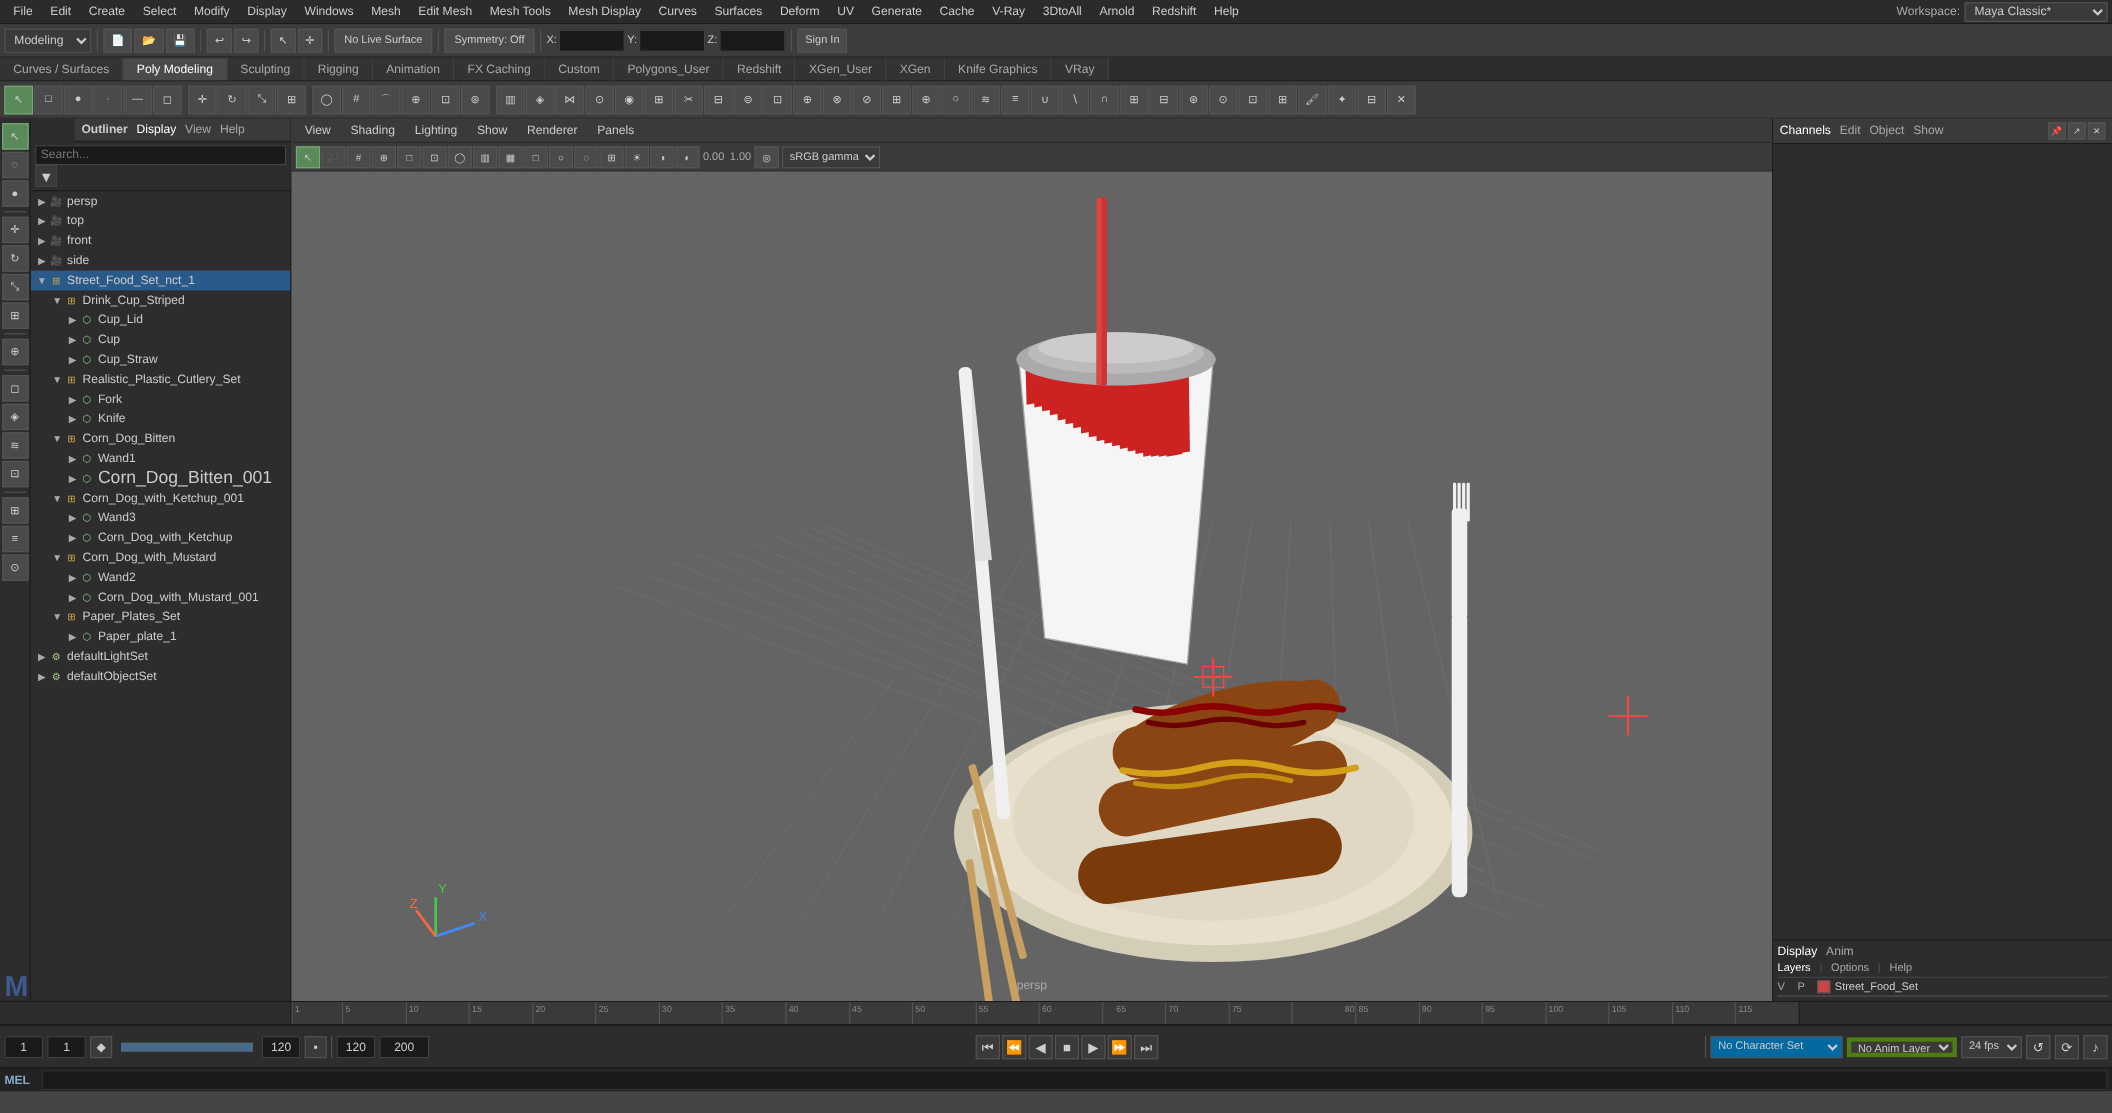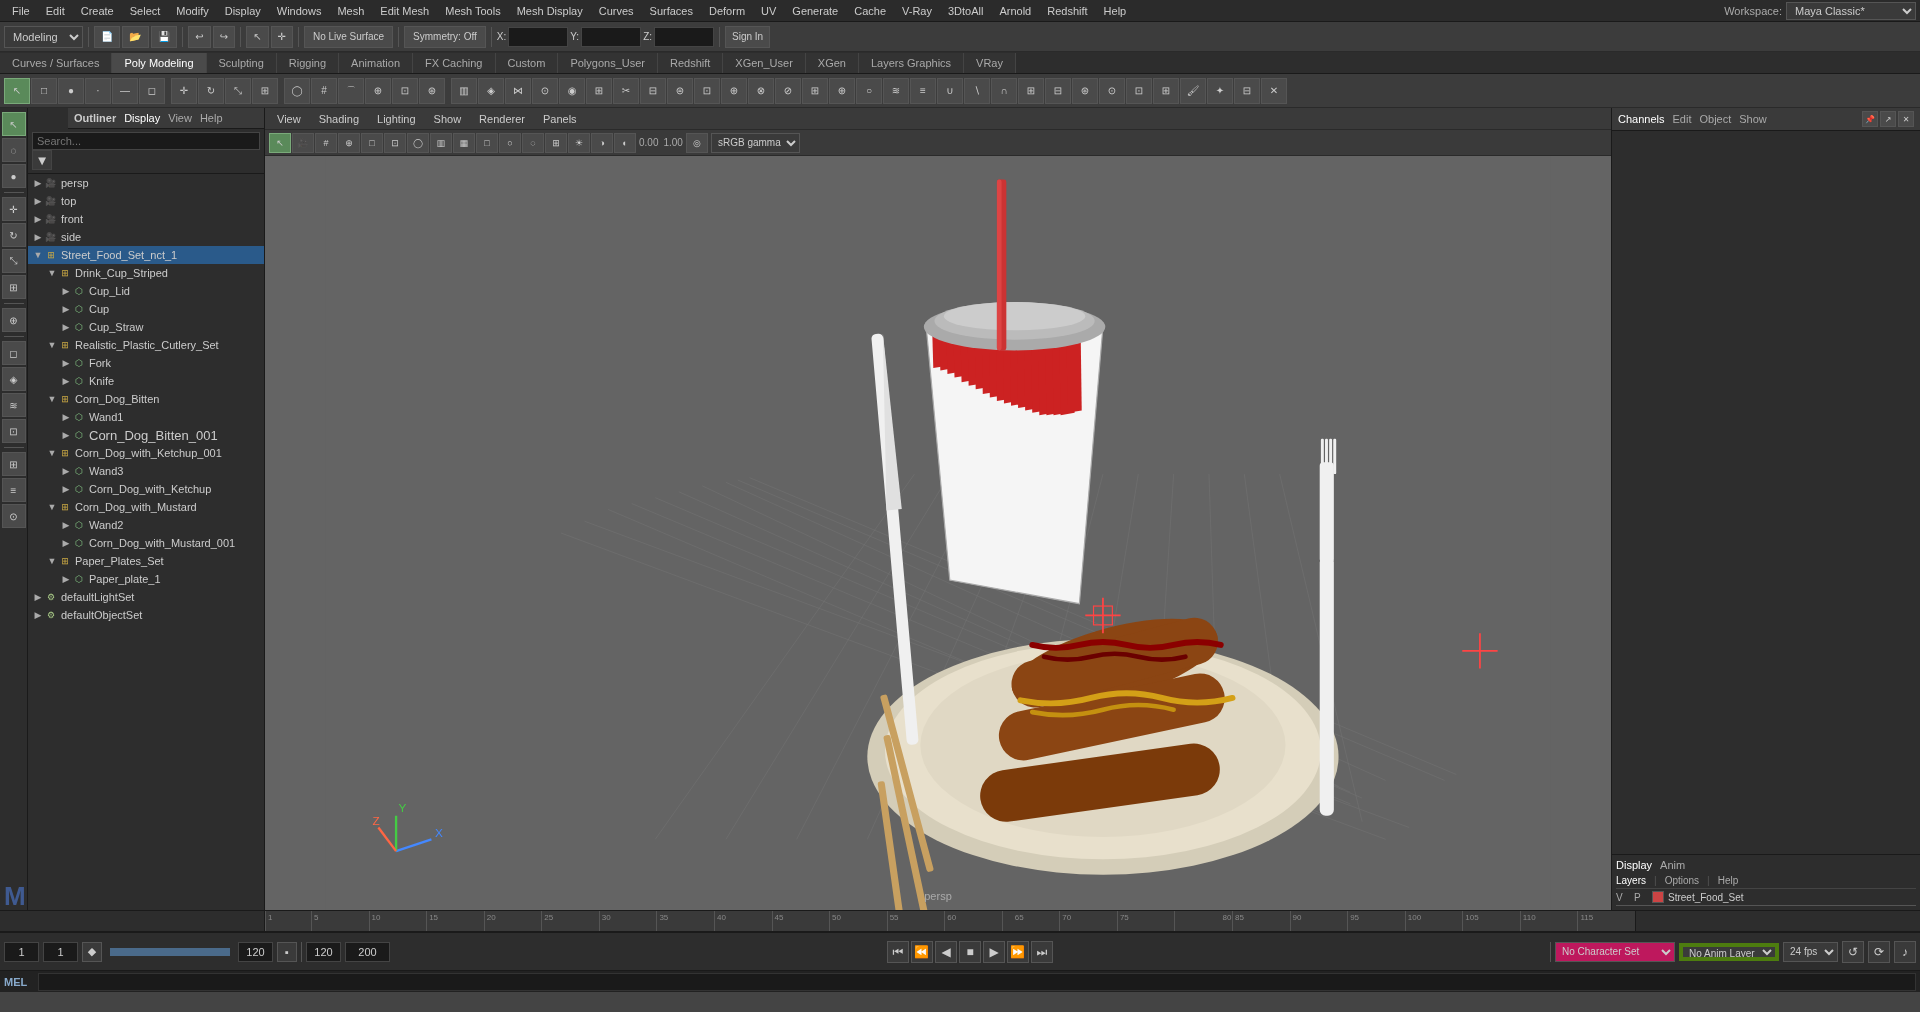--- a/index.html
+++ b/index.html
@@ -578,21 +578,21 @@
   <div class="tab active">Poly Modeling</div>
   <div class="tab">Sculpting</div>
   <div class="tab">Rigging</div>
   <div class="tab">Animation</div>
   <div class="tab">FX Caching</div>
   <div class="tab">Custom</div>
   <div class="tab">Polygons_User</div>
   <div class="tab">Redshift</div>
   <div class="tab">XGen_User</div>
   <div class="tab">XGen</div>
-  <div class="tab">Layers Graphics</div>
+  <div class="tab">Knife Graphics</div>
   <div class="tab">VRay</div>
 </div>
 
 <div id="icon-toolbar">
   <button class="icon-btn active" title="Select Mode">↖</button>
   <button class="icon-btn" title="Object Mode">□</button>
   <button class="icon-btn" title="Component Mode">●</button>
   <button class="icon-btn" title="Vertex">·</button>
   <button class="icon-btn" title="Edge">—</button>
   <button class="icon-btn" title="Face">◻</button>
@@ -769,21 +769,21 @@
           <span class="tree-icon">
             <span style="color:#88cc88;font-size:9px;">⬡</span>
           </span>
           <span style="font-size: 11px; margin-left: 3px;">Wand1</span>
         </div>
         <div class="tree-item" style="padding-left: 32px;">
           <span class="tree-arrow">▶</span>
           <span class="tree-icon">
             <span style="color:#88cc88;font-size:9px;">⬡</span>
           </span>
-          <span style="font-size: 13px; margin-left: 3px;">Corn_Dog_Bitten_001</span>
+          <span style="font-size: 16px; margin-left: 3px;">Corn_Dog_Bitten_001</span>
         </div>
         <div class="tree-item" style="padding-left: 18px;">
           <span class="tree-arrow">▼</span>
           <span class="tree-icon">
             <span style="color:#ccaa44;font-size:9px;">⊞</span>
           </span>
           <span style="font-size: 11px; margin-left: 3px;">Corn_Dog_with_Ketchup_001</span>
         </div>
         <div class="tree-item" style="padding-left: 32px;">
           <span class="tree-arrow">▶</span>
@@ -1168,21 +1168,21 @@
     <button class="play-btn">⏪</button>
     <button class="play-btn">◀</button>
     <button class="play-btn">■</button>
     <button class="play-btn">▶</button>
     <button class="play-btn">⏩</button>
     <button class="play-btn">⏭</button>
   </div>
 
   <div class="bc-sep"></div>
 
-  <select style="background:#be185d;border:1px solid #555;color:#ccc;font-size:10px;height:20px;padding:0 2px;min-width:120px;">
+  <select style="background:#0369a1;border:1px solid #555;color:#ccc;font-size:10px;height:20px;padding:0 2px;min-width:120px;">
     <option>No Character Set</option>
   </select>
   <select style="background:#3a3a3a;border:4px solid #4d7c0f;color:#ccc;font-size:10px;height:18px;padding:0 2px;min-width:100px;">
     <option>No Anim Layer</option>
   </select>
   <select class="fps-select" style="min-width:55px;">
     <option>24 fps</option>
     <option>30 fps</option>
     <option>60 fps</option>
   </select>

